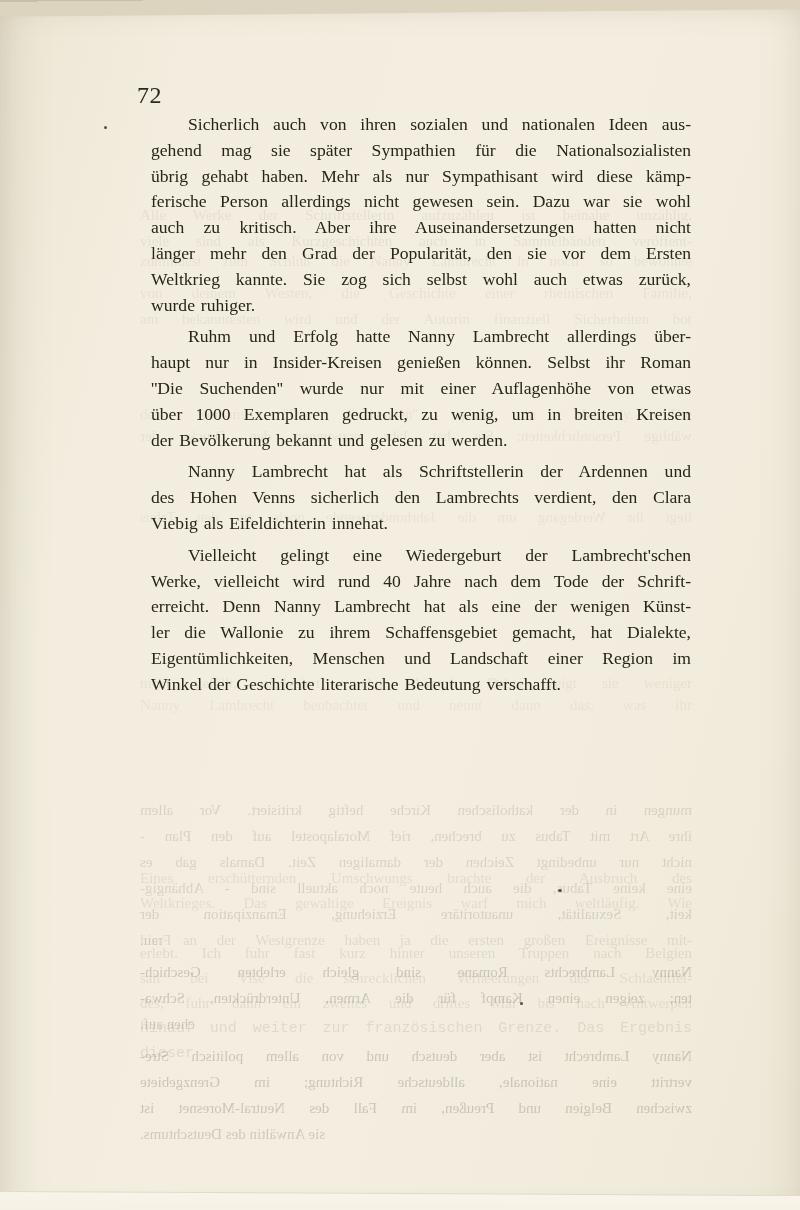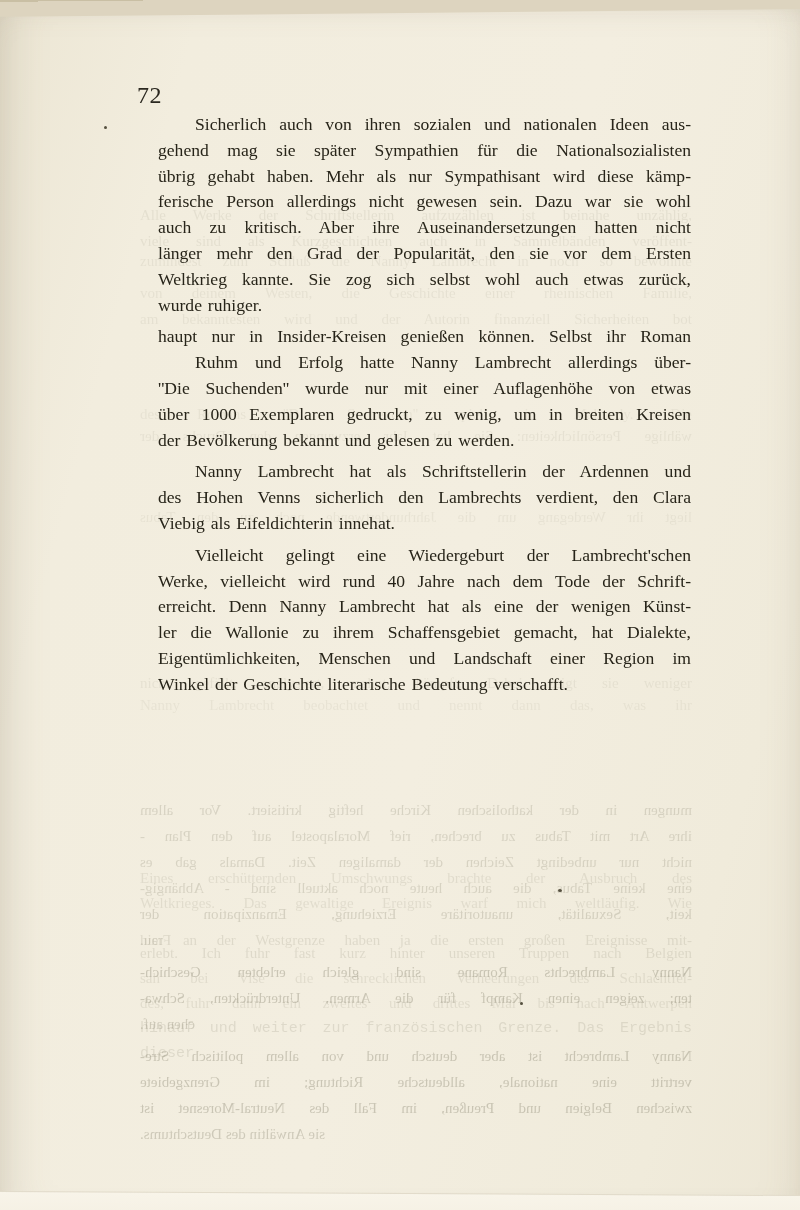--- a/index.html
+++ b/index.html
@@ -31,21 +31,21 @@
   .pageno{
     position:absolute;left:137px;top:82px;
     font-size:24px;color:#2b2820;letter-spacing:.5px;
   }
   
   .content{
     position:absolute;left:143px;top:112px;width:548px;
     font-size:17.6px;line-height:25.8px;color:#272419;
     word-spacing:1.5px;
   }
-  .paragraph{margin:0 0 6px 15px;}
+  .paragraph{margin:0 0 6px 8px;}
   .line{text-align:justify;text-align-last:justify;white-space:normal;}
   .line.first{text-indent:37px;}
   .line.last{text-align-last:left;}
   
   .ghost-layer{position:absolute;inset:0;pointer-events:none;}
   .ghost-line{
     position:absolute;left:140px;width:552px;
     font-size:15px;line-height:25px;color:#6e6a55;
     text-align:justify;text-align-last:justify;
     filter:blur(0.5px);
@@ -97,22 +97,22 @@
         <div class="line first">Sicherlich auch von ihren sozialen und nationalen Ideen aus-</div>
         <div class="line">gehend mag sie später Sympathien für die Nationalsozialisten</div>
         <div class="line">übrig gehabt haben. Mehr als nur Sympathisant wird diese kämp-</div>
         <div class="line">ferische Person allerdings nicht gewesen sein. Dazu war sie wohl</div>
         <div class="line">auch zu kritisch. Aber ihre Auseinandersetzungen hatten nicht</div>
         <div class="line">länger mehr den Grad der Popularität, den sie vor dem Ersten</div>
         <div class="line">Weltkrieg kannte. Sie zog sich selbst wohl auch etwas zurück,</div>
         <div class="line last">wurde ruhiger.</div>
       </div>
       <div class="paragraph">
+        <div class="line first">Ruhm und Erfolg hatte Nanny Lambrecht allerdings über-</div>
         <div class="line">haupt nur in Insider-Kreisen genießen können. Selbst ihr Roman</div>
-        <div class="line first">Ruhm und Erfolg hatte Nanny Lambrecht allerdings über-</div>
         <div class="line">''Die Suchenden'' wurde nur mit einer Auflagenhöhe von etwas</div>
         <div class="line">über 1000 Exemplaren gedruckt, zu wenig, um in breiten Kreisen</div>
         <div class="line last">der Bevölkerung bekannt und gelesen zu werden.</div>
       </div>
       <div class="paragraph">
         <div class="line first">Nanny Lambrecht hat als Schriftstellerin der Ardennen und</div>
         <div class="line">des Hohen Venns sicherlich den Lambrechts verdient, den Clara</div>
         <div class="line last">Viebig als Eifeldichterin innehat.</div>
       </div>
       <div class="paragraph">

